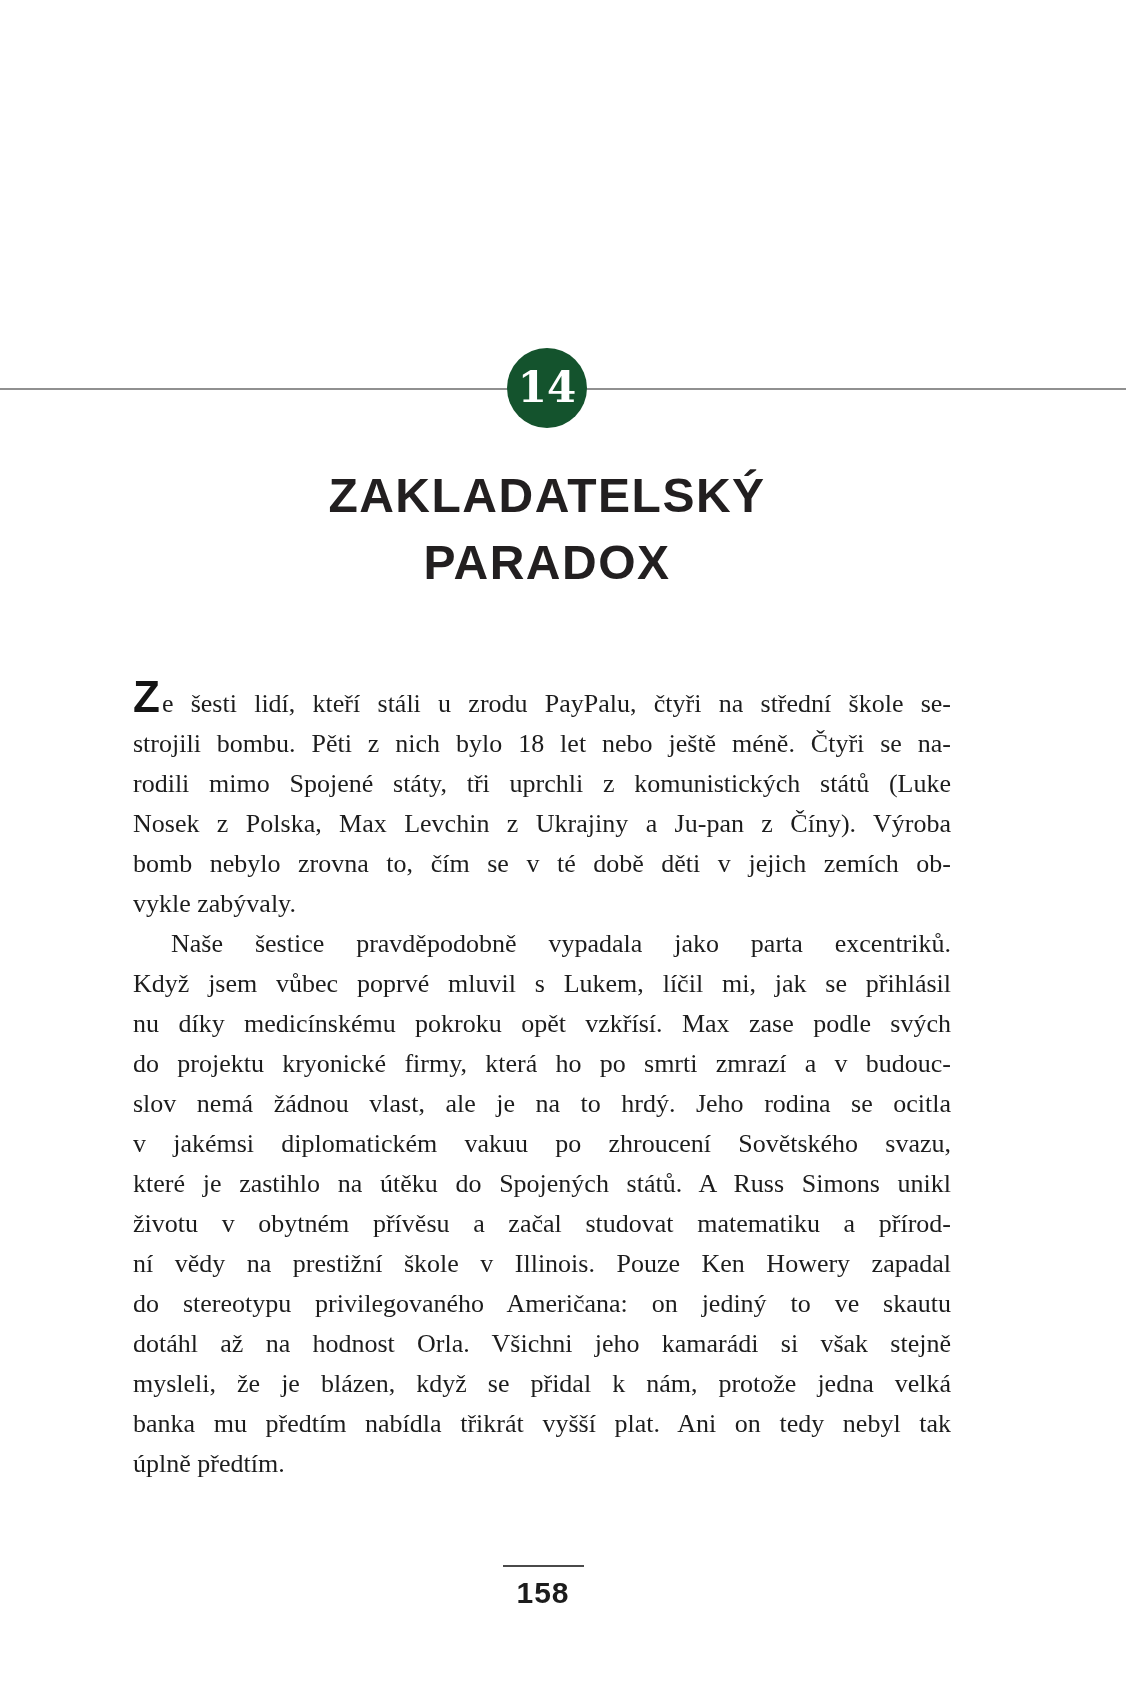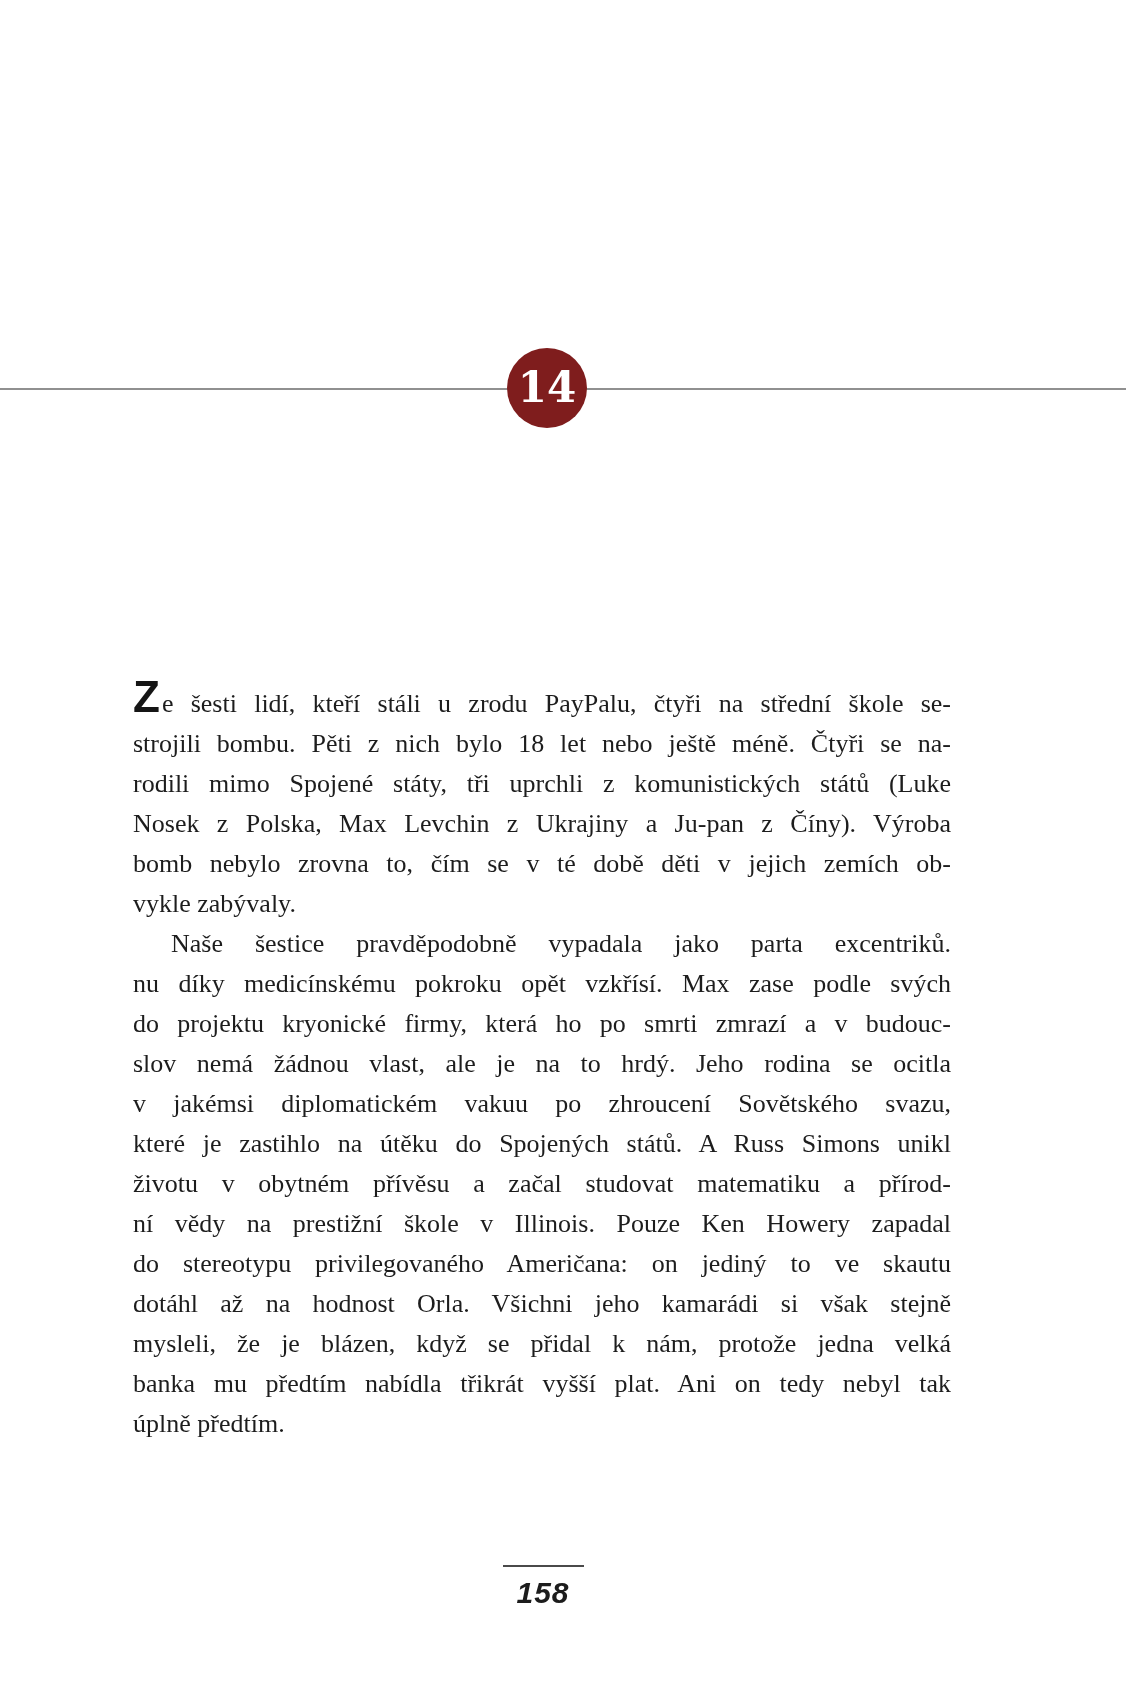--- a/index.html
+++ b/index.html
@@ -14,21 +14,21 @@
     position: absolute;
     left: 0; top: 388px;
     width: 100%; height: 2px;
     background: #909090;
   }
   .badge {
     position: absolute;
     left: 507px; top: 348px;
     width: 80px; height: 80px;
     border-radius: 50%;
-    background: #7f1d1d;
+    background: #14532d;
     color: #ffffff;
     display: flex; align-items: center; justify-content: center;
     font-family: "DejaVu Serif", serif;
     font-weight: 700;
     font-size: 42px;
     padding-bottom: 2px;
     box-sizing: border-box;
   }
   .title {
     position: absolute;
@@ -71,43 +71,47 @@
   .page-number {
     position: absolute;
     left: 133px; top: 1576px;
     width: 820px;
     text-align: center;
     font-family: "Liberation Sans", sans-serif;
     font-weight: 700;
     font-size: 30px;
     letter-spacing: 1px;
     color: #1c1c1c;
-    font-style: italic;
   }
 </style>
 </head>
 <body>
 
 <div class="page">
 
   <div class="top-rule"></div>
 
   <div class="badge">
     <span>14</span>
   </div>
 
+  <h1 class="title" style="margin:0;">
+    <div>ZAKLADATELSKÝ</div>
+    <div>PARADOX</div>
+  </h1>
 
   <div class="body-text">
       <div class="line j"><span class="dropcap">Z</span>e šesti lidí, kteří stáli u zrodu PayPalu, čtyři na střední škole se-</div>
       <div class="line j">strojili bombu. Pěti z nich bylo 18 let nebo ještě méně. Čtyři se na-</div>
       <div class="line j">rodili mimo Spojené státy, tři uprchli z komunistických států (Luke</div>
       <div class="line j">Nosek z Polska, Max Levchin z Ukrajiny a Ju-pan z Číny). Výroba</div>
       <div class="line j">bomb nebylo zrovna to, čím se v té době děti v jejich zemích ob-</div>
       <div class="line">vykle zabývaly.</div>
       <div class="line j indent">Naše šestice pravděpodobně vypadala jako parta excentriků.</div>
+      <div class="line j">Když jsem vůbec poprvé mluvil s Lukem, líčil mi, jak se přihlásil</div>
       <div class="line j">nu díky medicínskému pokroku opět vzkřísí. Max zase podle svých</div>
       <div class="line j">do projektu kryonické firmy, která ho po smrti zmrazí a v budouc-</div>
       <div class="line j">slov nemá žádnou vlast, ale je na to hrdý. Jeho rodina se ocitla</div>
       <div class="line j">v jakémsi diplomatickém vakuu po zhroucení Sovětského svazu,</div>
       <div class="line j">které je zastihlo na útěku do Spojených států. A Russ Simons unikl</div>
       <div class="line j">životu v obytném přívěsu a začal studovat matematiku a přírod-</div>
       <div class="line j">ní vědy na prestižní škole v Illinois. Pouze Ken Howery zapadal</div>
       <div class="line j">do stereotypu privilegovaného Američana: on jediný to ve skautu</div>
       <div class="line j">dotáhl až na hodnost Orla. Všichni jeho kamarádi si však stejně</div>
       <div class="line j">mysleli, že je blázen, když se přidal k nám, protože jedna velká</div>

